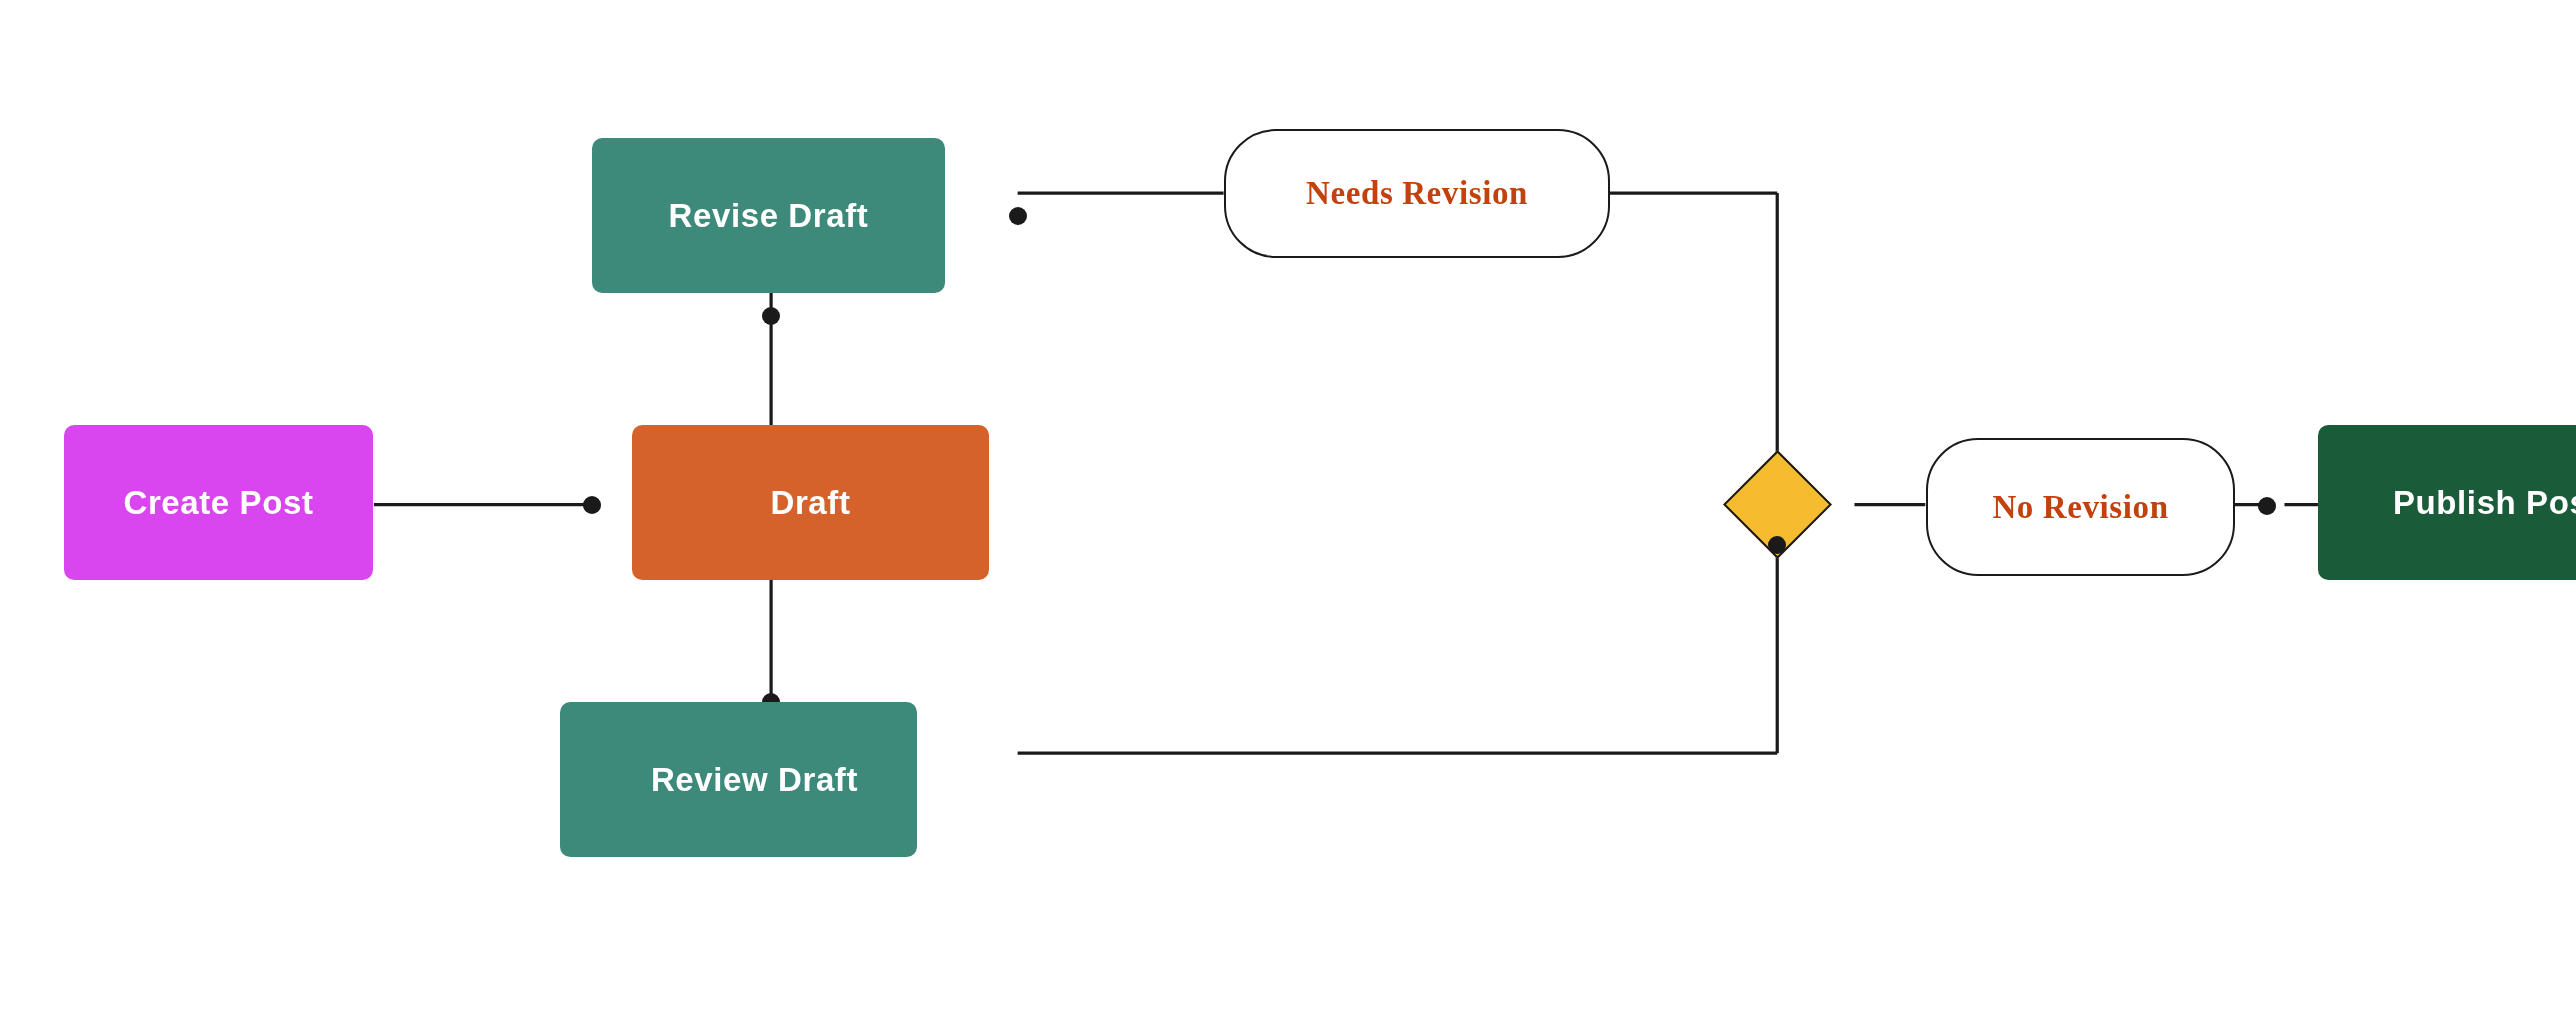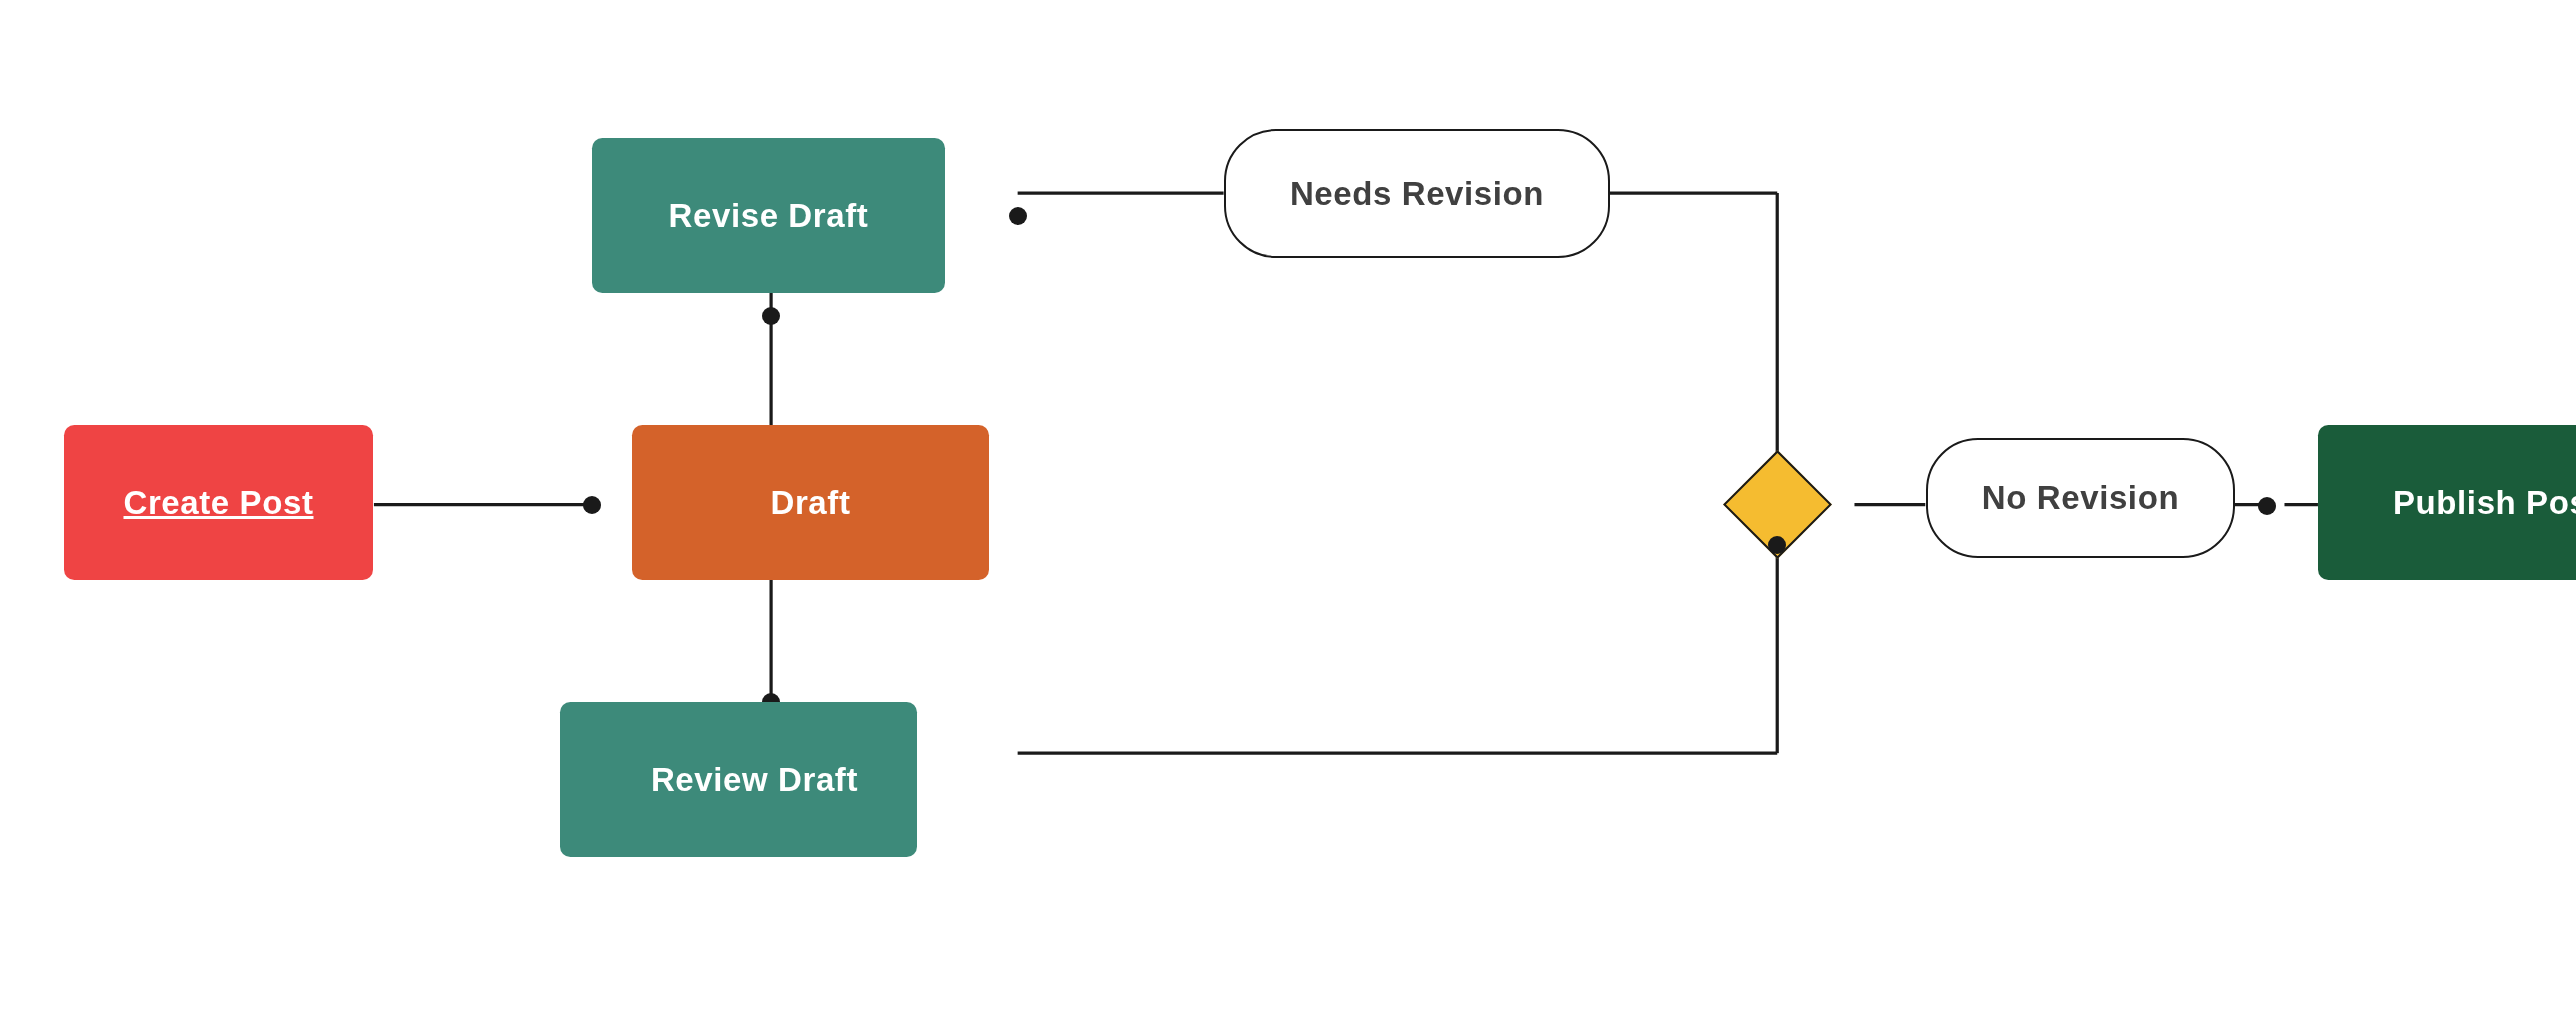--- a/index.html
+++ b/index.html
@@ -20,38 +20,38 @@
       display: flex;
       align-items: center;
       justify-content: center;
       border-radius: 10.3px;
       font-size: 33px;
       font-weight: 700;
       color: #ffffff;
       letter-spacing: 0.6px;
     }
     .node-teal-dark {
-      background: #ef4444;
-      text-decoration: underline;
+      background: #d946ef;
     }
     .node-orange {
       background: #d4622a;
       margin-left: 40px;
     }
     .node-teal-mid {
       background: #3d8a7a;
     }
     .node-green-dark {
       background: #1a5c3a;
     }
     .node-outline {
       background: #ffffff;
       border: 2.6px solid #1a1a1a;
-      color: #404040;
+      color: #c2410c;
       border-radius: 52px;
+      font-family: Liberation Serif, serif;
     }
     .diamond {
       position: absolute;
       width: 77px;
       height: 77px;
       background: #f5bc30;
       transform: rotate(45deg);
       border: 2.6px solid #1a1a1a;
     }
     .dot {
@@ -129,21 +129,21 @@
   <div class="dot" style="left:762px; top:693px;"></div>
 
   <div class="node node-teal-mid" style="left:560px; top:702px; width:357px; height:155px;padding-left:32px;">
     <span>Review Draft</span>
   </div>
 
   <div class="diamond" style="left:1739px; top:466px;"></div>
 
   <div class="dot" style="left:1768px; top:536px;"></div>
 
-  <div class="node node-outline" style="left:1926px; top:438px; width:309px; height:120px;">
+  <div class="node node-outline" style="left:1926px; top:438px; width:309px; height:138px;">
     <span>No Revision</span>
   </div>
 
   <div class="dot" style="left:2258px; top:497px;"></div>
 
   <div class="node node-green-dark" style="left:2318px; top:425px; width:357px; height:155px;">
     <span>Publish Post</span>
   </div>
 
 </div>

